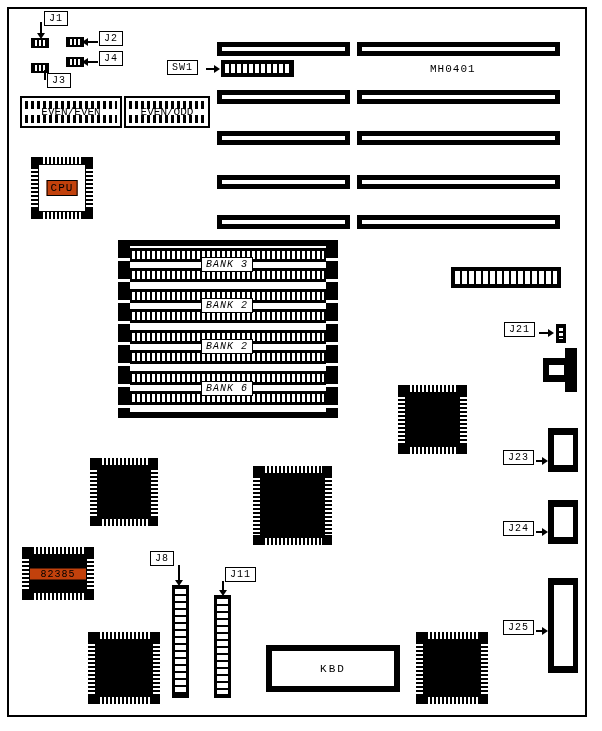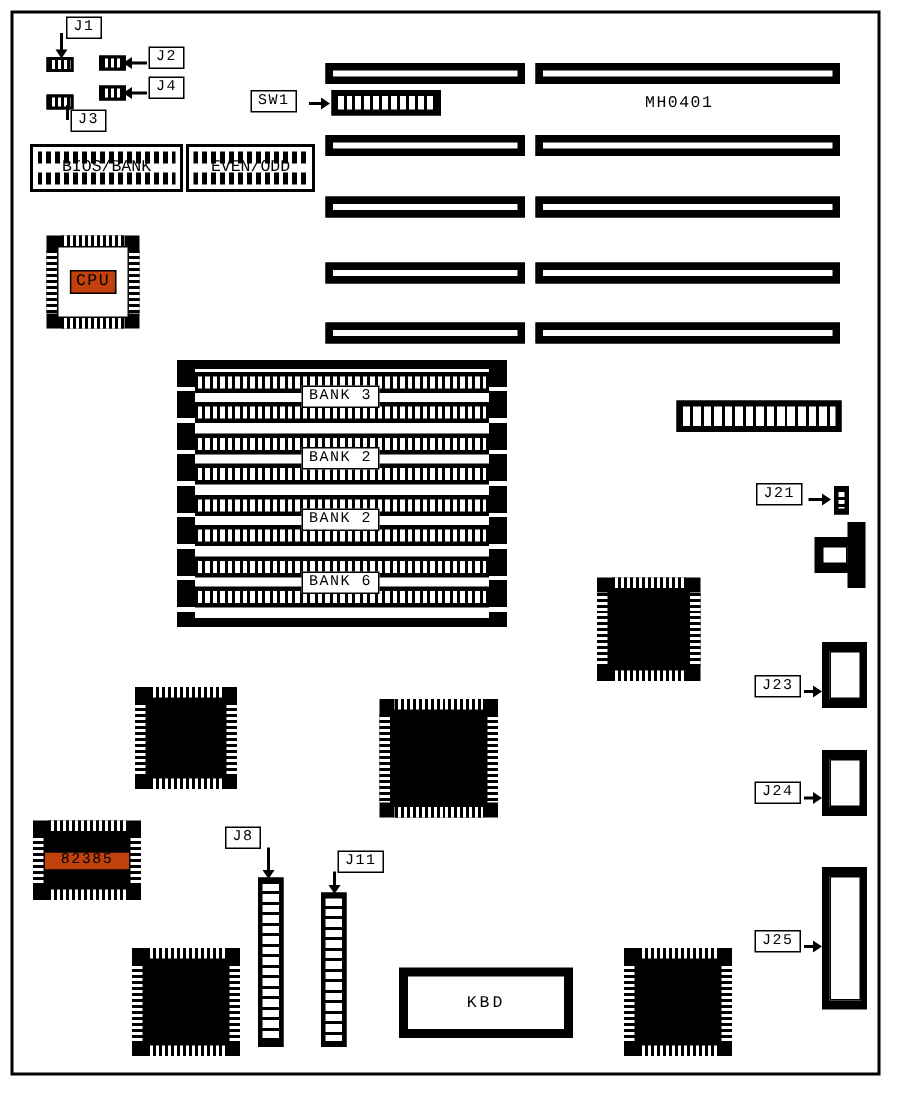--- a/index.html
+++ b/index.html
@@ -138,20 +138,21 @@
   }
   .bank-label {
     position: absolute;
     font-size: 10px;
     font-family: "Liberation Mono", monospace;
     background: #fff;
     border: 1px solid #000;
     padding: 1px 4px;
     letter-spacing: 1px;
     z-index: 6;
+    font-style: italic;
   }
   
   .jumper {
     position: absolute;
     background: #000;
     border: 1px solid #000;
   }
   .jumper .jin {
     position: absolute;
     left: 1px; top: 1px; right: 1px; bottom: 1px;
@@ -339,21 +340,21 @@
 
   <div class="jumper" style="left:31px;top:63px;width:16px;height:8px;">
       <div class="jin"></div>
     </div>
   <div class="lead" style="left:44px;top:70px;width:2px;height:10px;"></div>
   <div class="callout" style="left:47px;top:73px;">J3</div>
 
   <div class="rom" style="left:20px;top:96px;width:102px;height:32px;">
     <div class="bar top"></div>
     <div class="bar bot"></div>
-    <div class="rom-label">BIOS/BANK</div>
+    <div class="rom-label">EVEN/EVEN</div>
   </div>
   <div class="rom" style="left:124px;top:96px;width:86px;height:32px;">
     <div class="bar top"></div>
     <div class="bar bot"></div>
     <div class="rom-label">EVEN/ODD</div>
   </div>
 
   <div class="chip hollow" style="left:31px;top:157px;width:62px;height:62px;">
     <div class="body"></div>
     <div class="pins-t"></div>
@@ -493,17 +494,17 @@
       <div class="pins"></div>
     </div>
 
   <div class="callout" style="left:225px;top:567px;">J11</div>
   <div class="lead" style="left:222px;top:581px;width:2px;height:12px;"></div>
   <div class="arrow down" style="left:219px;top:590px;"></div>
   <div class="vheader" style="left:214px;top:595px;width:17px;height:103px;">
       <div class="pins"></div>
     </div>
 
-  <div class="kbd" style="left:266px;top:645px;width:116px;height:47px;">
+  <div class="kbd" style="left:266px;top:645px;width:134px;height:47px;">
     <div class="inner"></div>
     <div class="lbl">KBD</div>
   </div>
 </div>
 
 </body></html>

